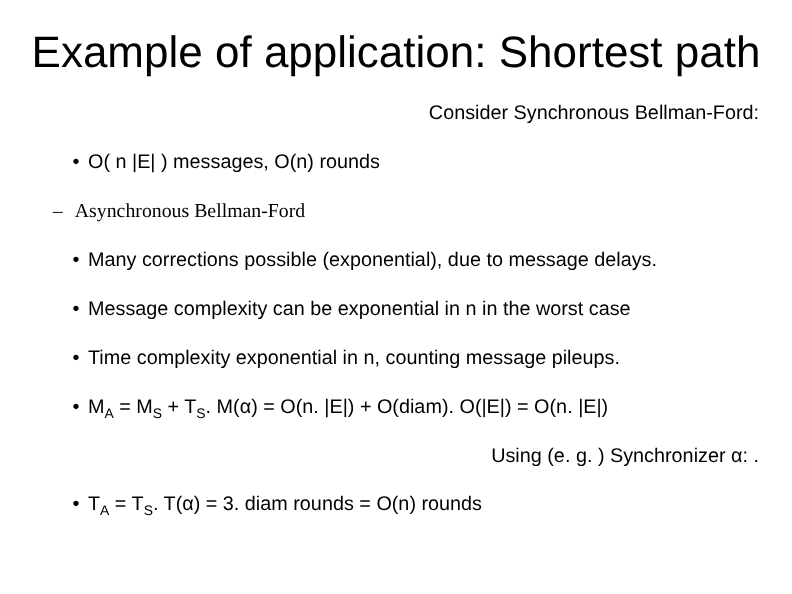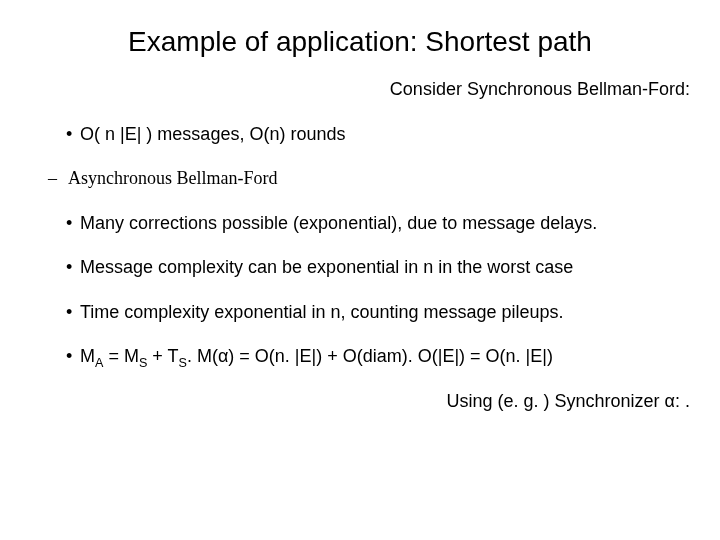--- a/index.html
+++ b/index.html
@@ -11,21 +11,21 @@
     font-family: Arial, Helvetica, sans-serif;
     color: #000000;
   }
   .slide {
     width: 720px;
     height: 540px;
     position: relative;
     box-sizing: border-box;
   }
   .title {
-    font-size: 28px;
+    font-size: 40px;
     font-weight: normal;
     text-align: center;
     padding-top: 26px;
     padding-bottom: 20px;
     margin: 0;
   }
   .body {
     padding-left: 30px;
     padding-right: 30px;
   }
@@ -88,15 +88,18 @@
     <div class="line lvl1">
       <span class="bullet">•</span><span>Time complexity exponential in n, counting message pileups.</span>
     </div>
 
     <div class="line lvl1">
       <span class="bullet">•</span><span><span>M</span><sub>A</sub><span> = M</span><sub>S</sub><span> + T</span><sub>S</sub><span>. M(α) = O(n. |E|) + O(diam). O(|E|) = O(n. |E|)</span></span>
     </div>
 
     <div class="line lvl0">Using (e. g. ) Synchronizer α: .</div>
 
+    <div class="line lvl1">
+      <span class="bullet">•</span><span><span>T</span><sub>A</sub><span> = T</span><sub>S</sub><span>. T(α) = 3. diam rounds = O(n) rounds</span></span>
+    </div>
 
   </div>
 </div>
 
 </body></html>

